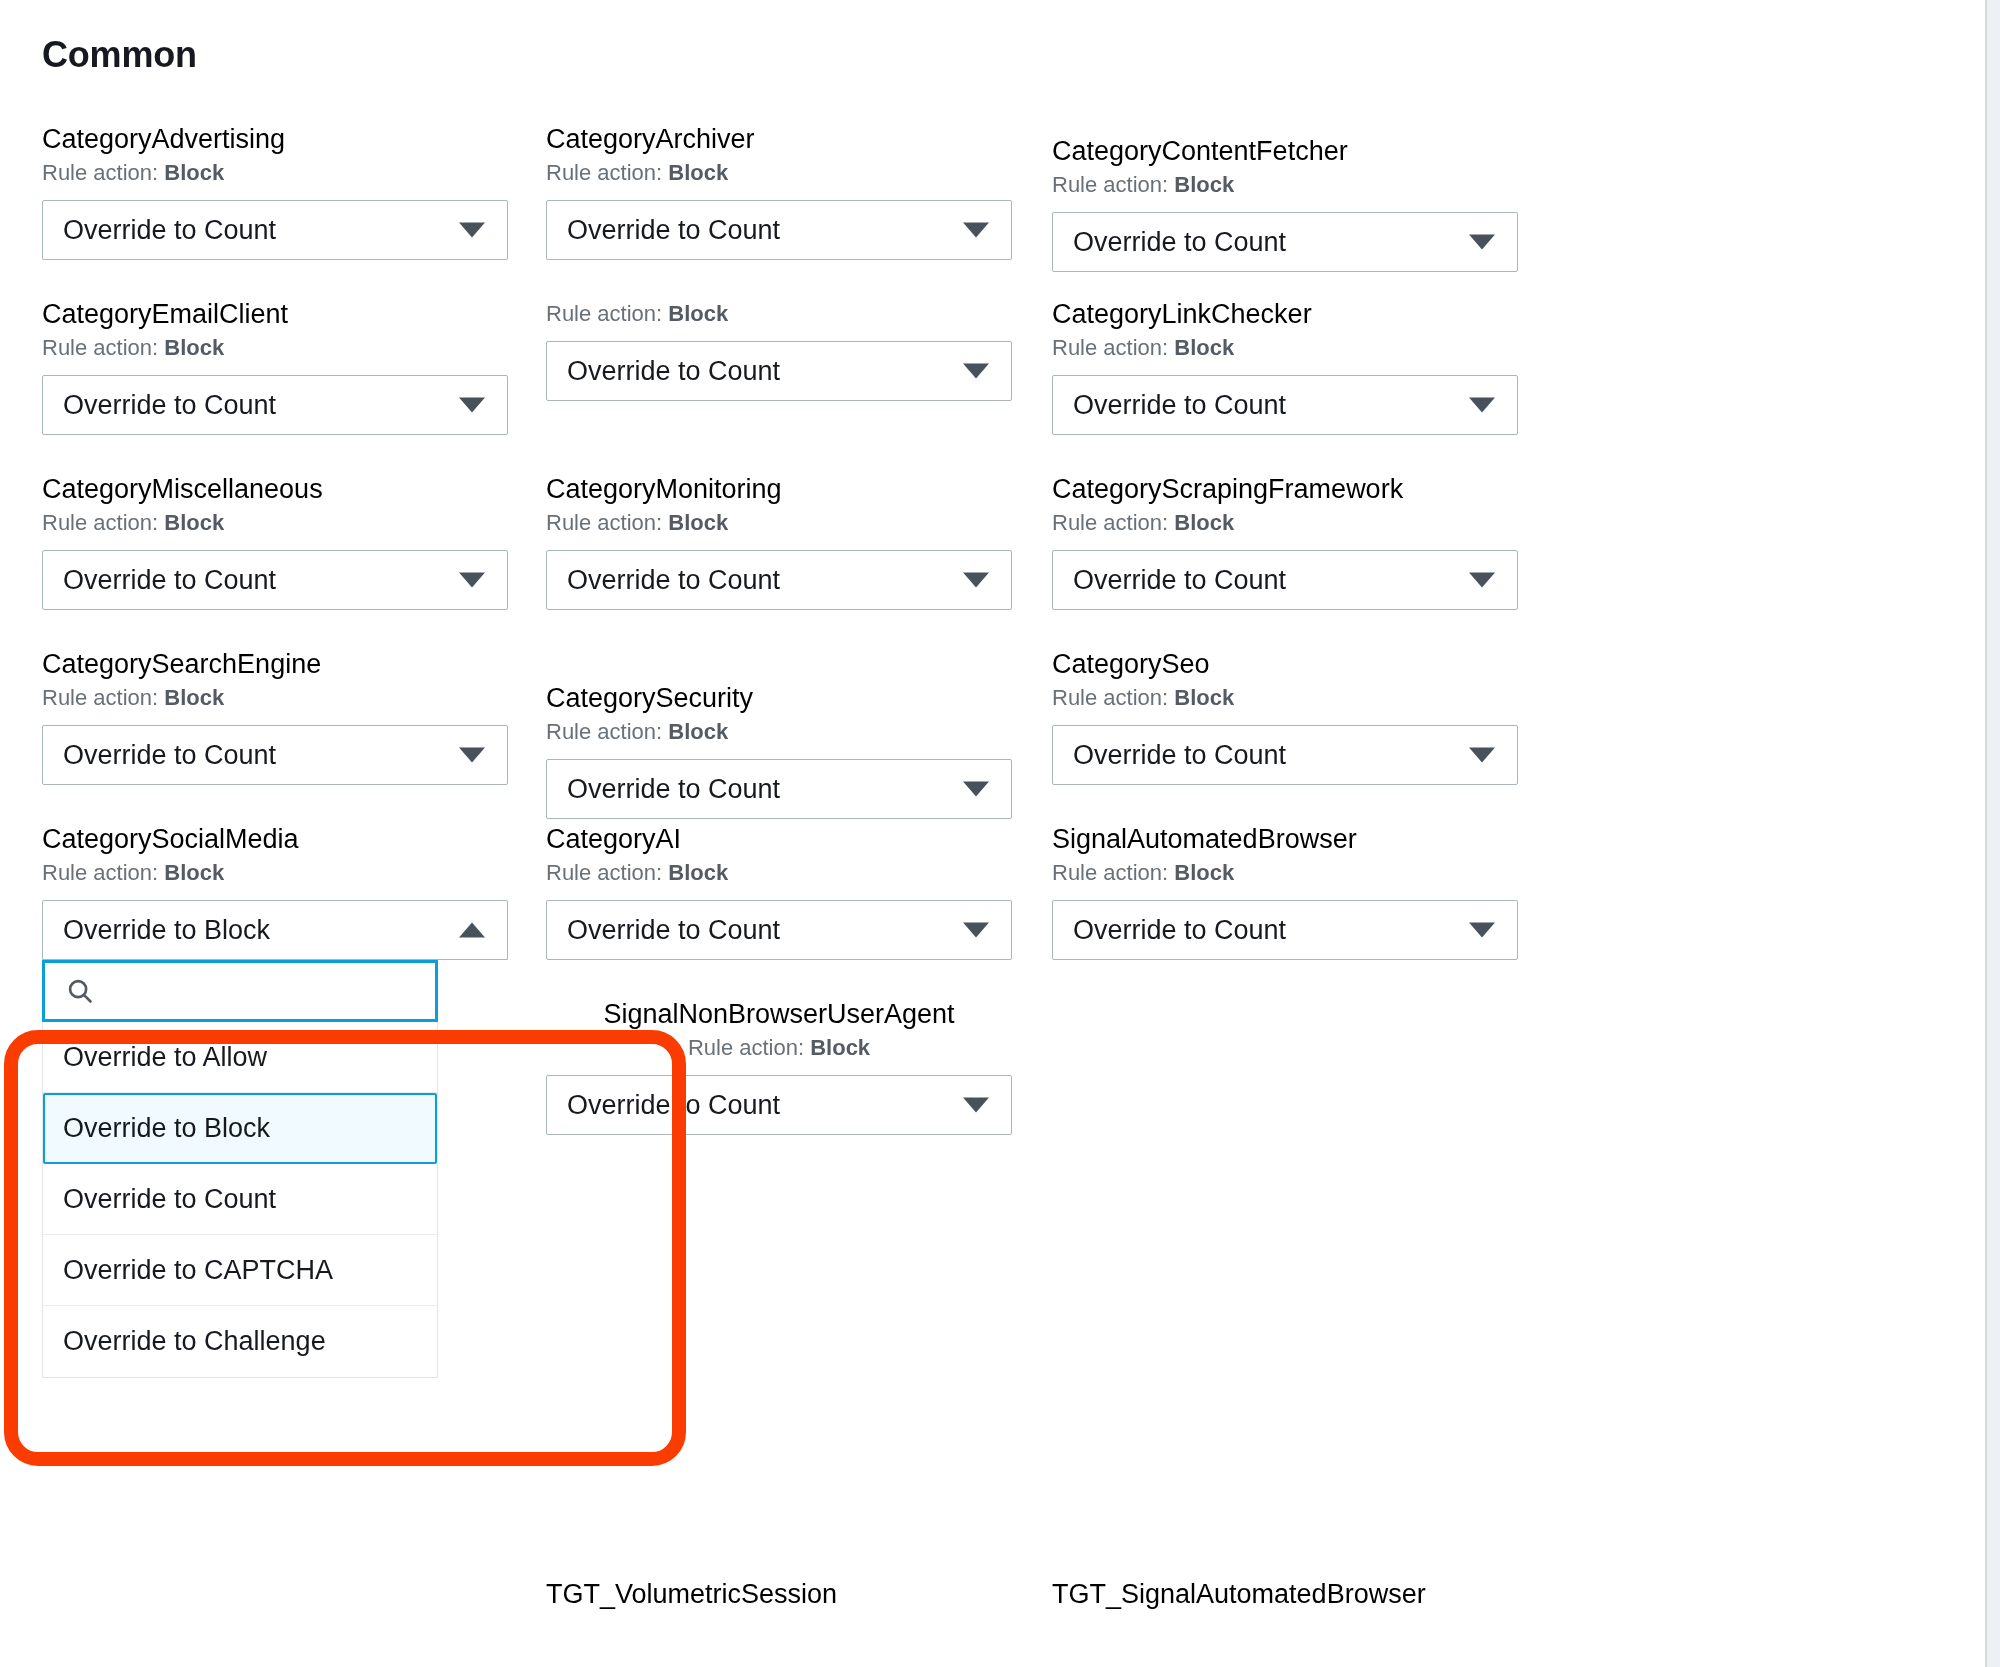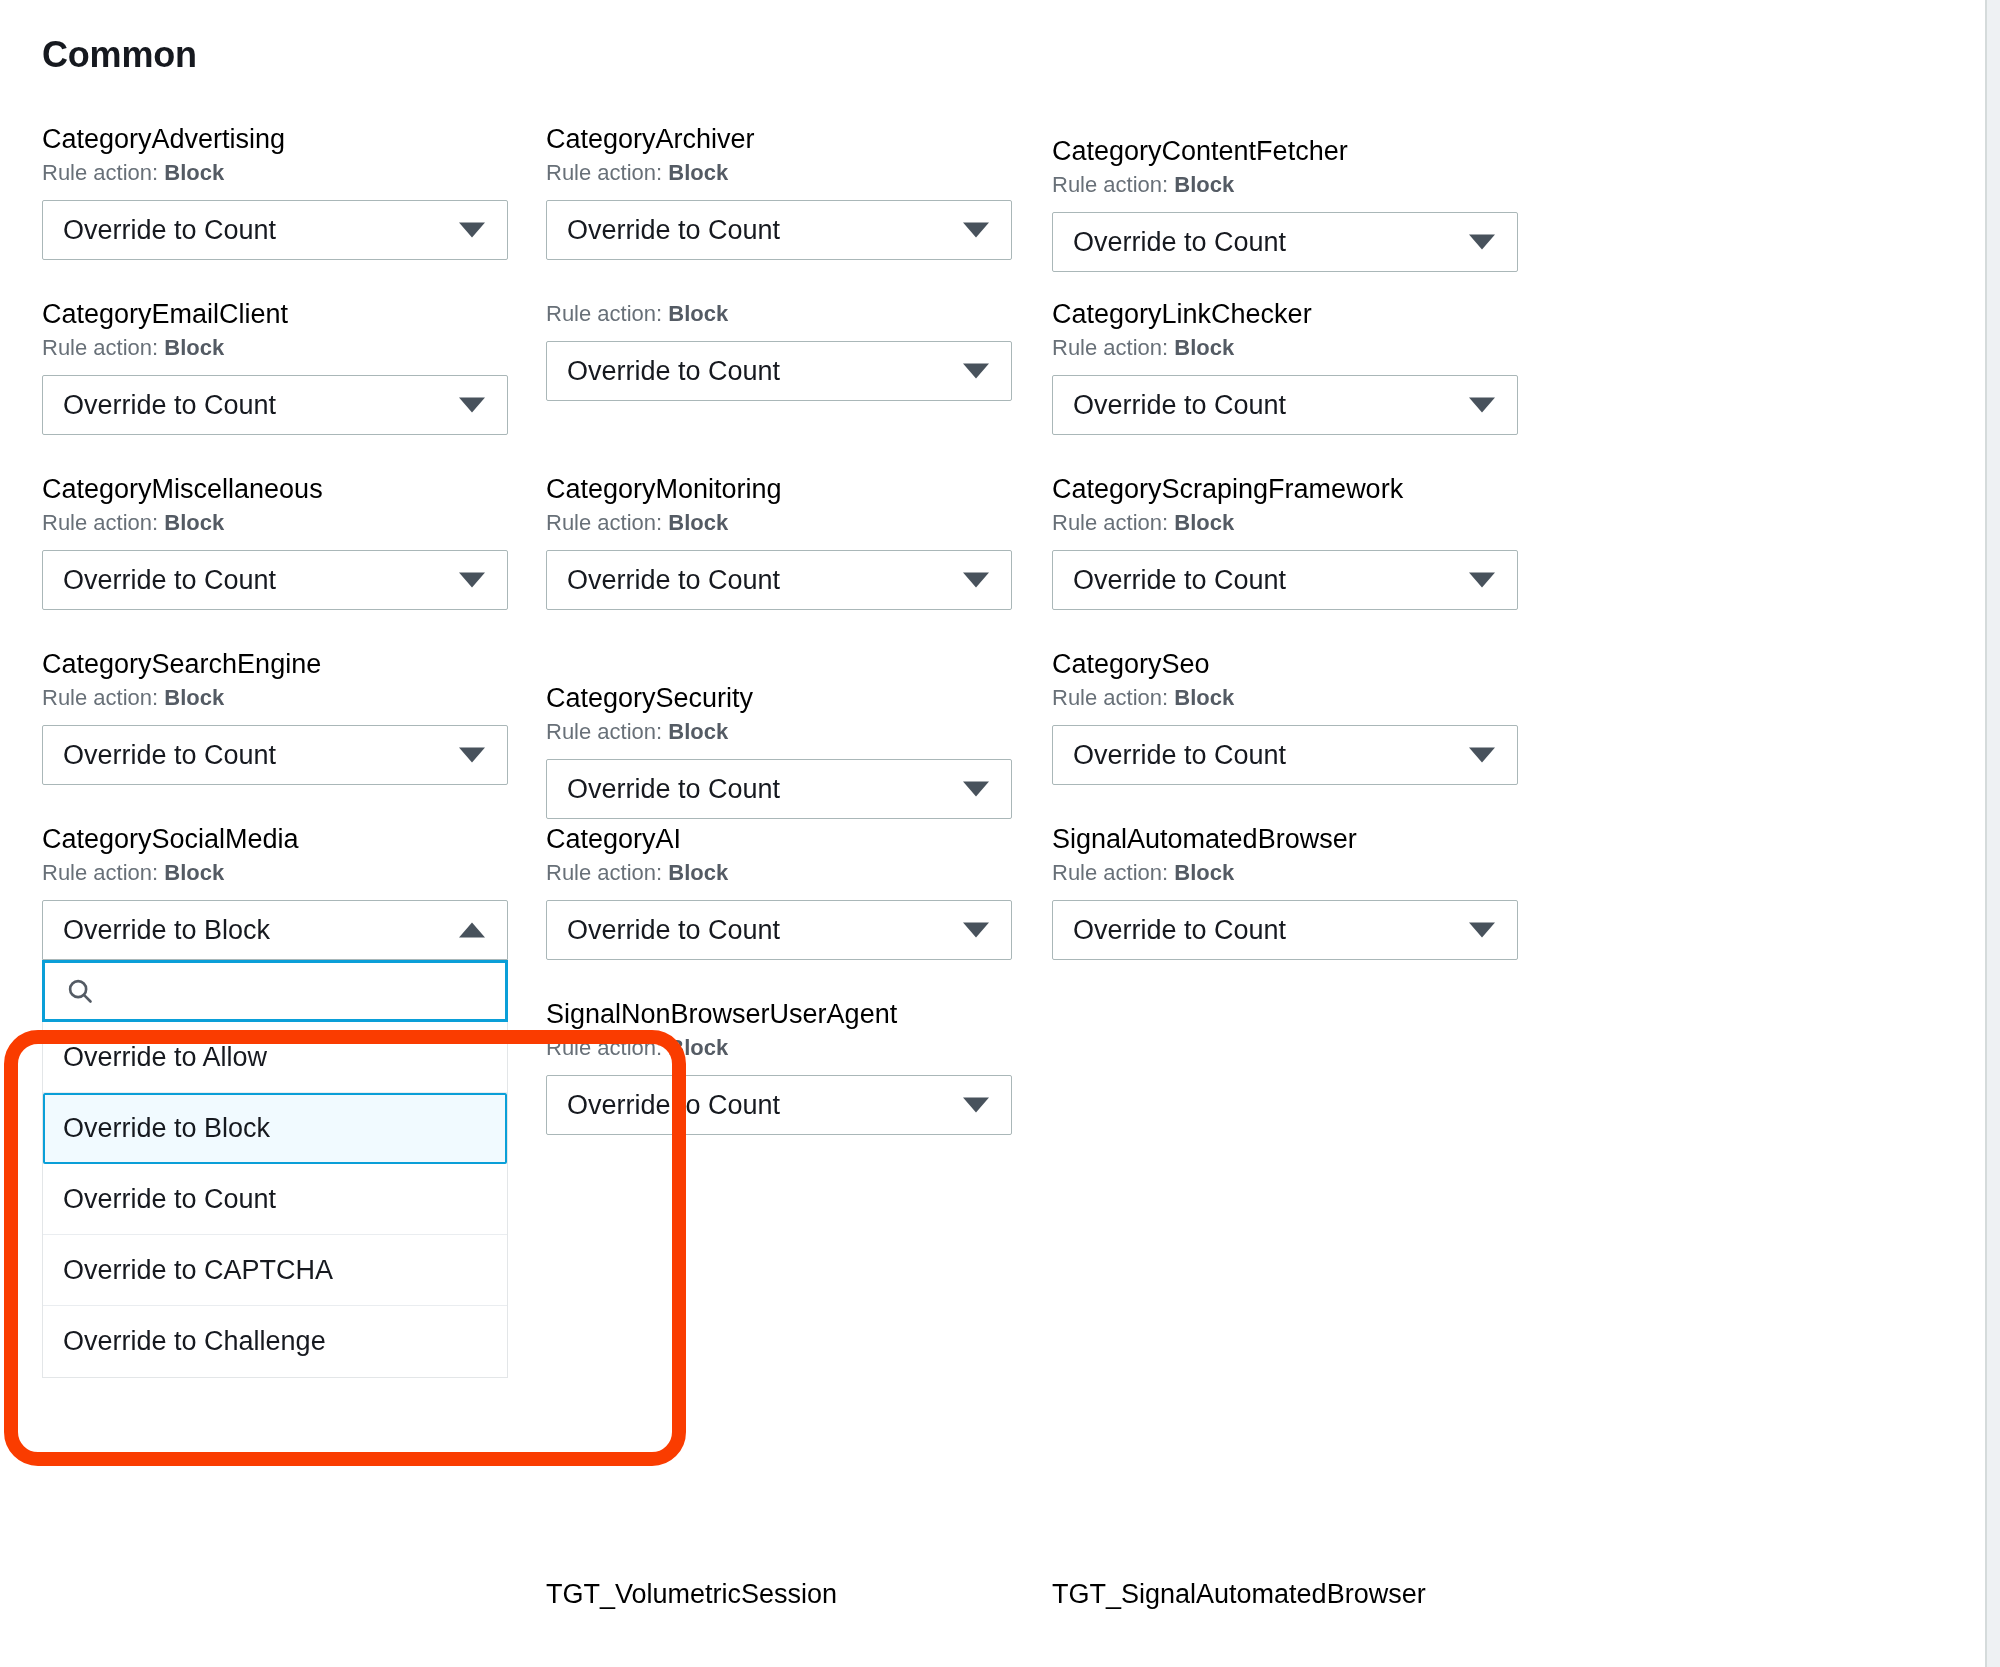--- a/index.html
+++ b/index.html
@@ -112,21 +112,21 @@
 
   
   .select.open {
     border-bottom-left-radius: 0;
     border-bottom-right-radius: 0;
   }
   .dropdown-panel {
     position: absolute;
     left: 0;
     top: 60px;
-    width: 466px;
+    width: 396px;
     box-sizing: border-box;
     background: #0f766e;
     z-index: 30;
   }
   .dd-search {
     height: 62px;
     box-sizing: border-box;
     border: 3px solid #0a9fd8;
     background: #ffffff;
     display: flex;
@@ -365,21 +365,21 @@
       <div class="cell" style="left: 1010px; top: 700px;">
         <div class="cell-label">SignalAutomatedBrowser</div>
         <div class="cell-sub"><span>Rule action:</span> <b>Block</b></div>
         <div style="position: relative;">
           <div class="select">
             <div class="select-value">Override to Count</div>
             <div class="caret"></div>
           </div>
         </div>
       </div>
-      <div class="cell" style="left: 504px; top: 875px;">
+      <div class="cell" style="left: 504px; top: 875px; text-align: center;">
         <div class="cell-label">SignalNonBrowserUserAgent</div>
         <div class="cell-sub"><span>Rule action:</span> <b>Block</b></div>
         <div style="position: relative;">
           <div class="select">
             <div class="select-value">Override to Count</div>
             <div class="caret"></div>
           </div>
         </div>
       </div>
       <div class="cell" style="left: 504px; top: 1455px;">

